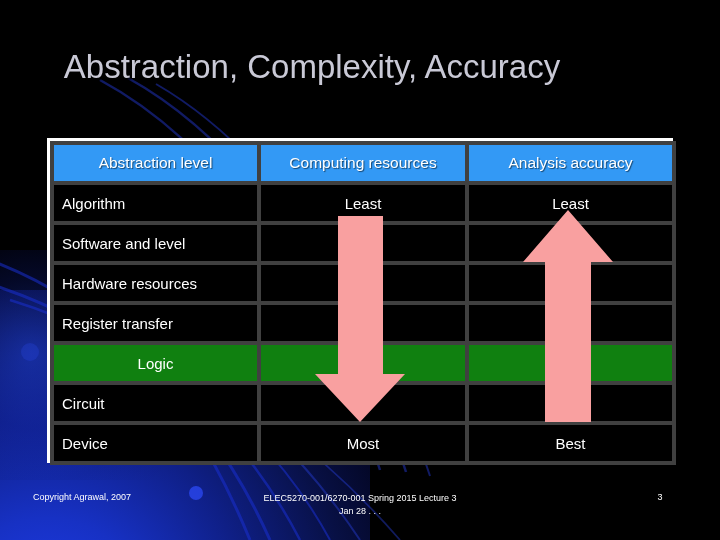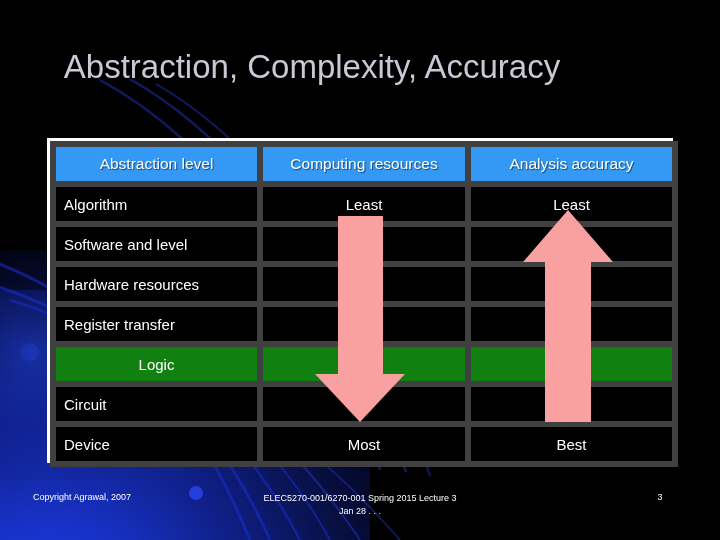--- a/index.html
+++ b/index.html
@@ -87,21 +87,21 @@
     box-sizing: border-box;
     background: transparent;
   }
   table.grid {
     width: 100%;
     height: 100%;
     border-collapse: collapse;
     table-layout: fixed;
   }
   table.grid td, table.grid th {
-    border: 6px solid #404040;
+    border: 4px solid #404040;
     padding: 0 8px;
     color: #ffffff;
     font-size: 15px;
     font-weight: normal;
     height: 40px;
     box-sizing: border-box;
     background-color: #000000;
     position: relative;
     z-index: 2;
   }

